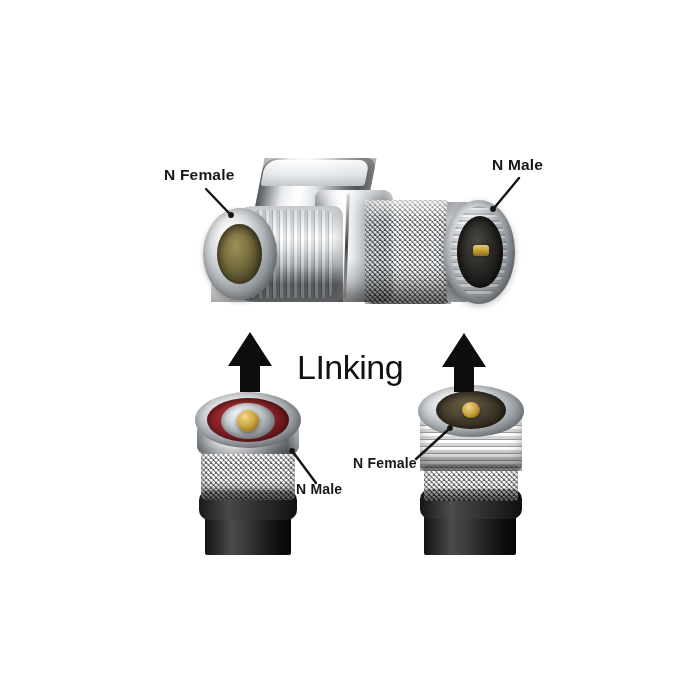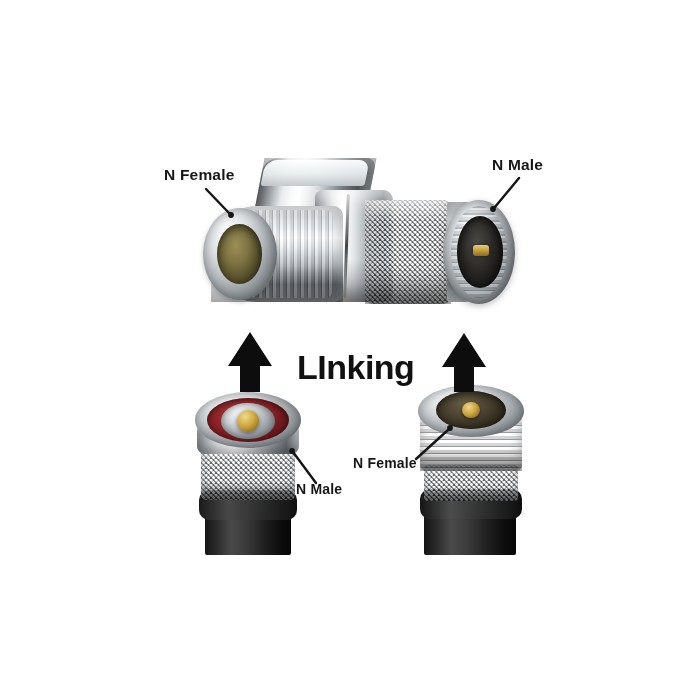--- a/index.html
+++ b/index.html
@@ -26,21 +26,21 @@
     font-weight: bold;
     color: #161616;
     white-space: nowrap;
     letter-spacing: 0.2px;
   }
   .label-lg { font-size: 15.5px; }
   .label-sm { font-size: 14px; }
   .brand {
     position: absolute;
     font-family: "Liberation Sans", sans-serif;
-    font-weight: bold;
+    font-weight: normal;
     font-size: 34px;
     color: #111111;
     letter-spacing: -0.5px;
     white-space: nowrap;
   }
   svg.overlay {
     position: absolute;
     left: 0; top: 0;
     width: 700px;
     height: 700px;

